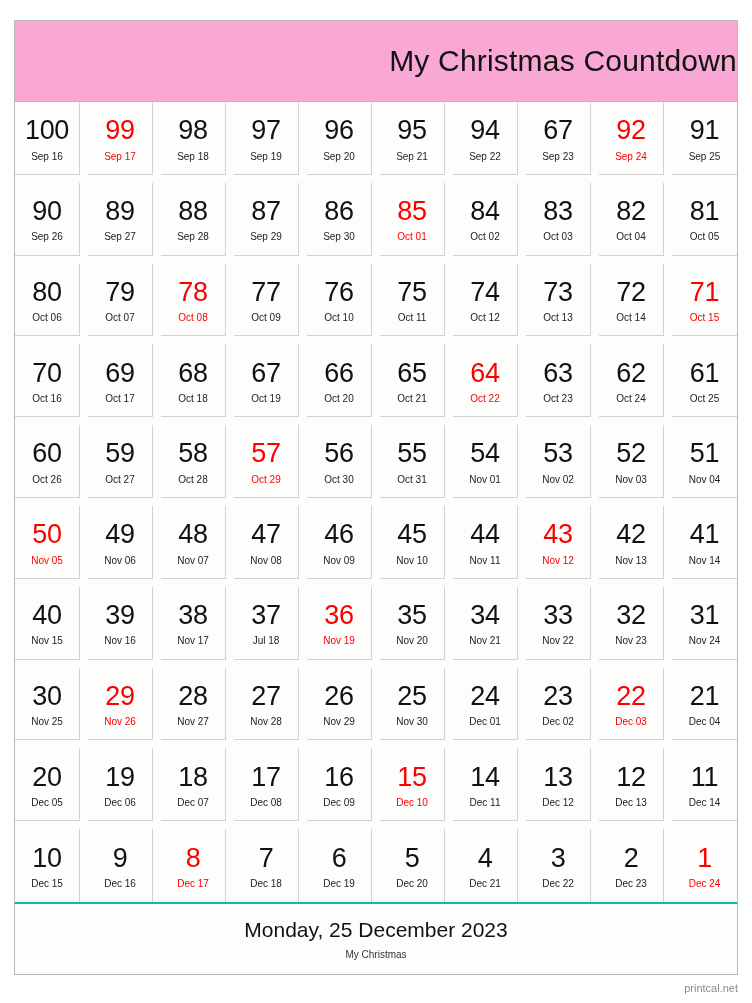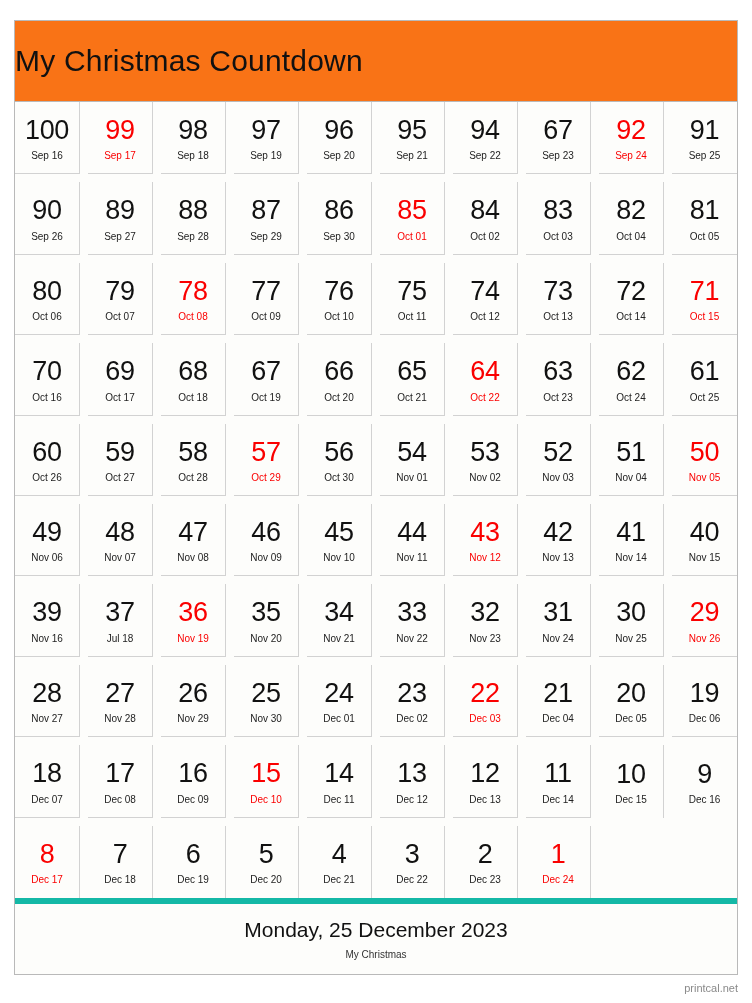--- a/index.html
+++ b/index.html
@@ -35,22 +35,22 @@
     flex-direction: column;
   }
 
   
   #calendar-header {
     height: 80px;
     flex: 0 0 80px;
     border-bottom: 1px solid #b9b9b9;
     display: flex;
     align-items: center;
-    justify-content: flex-start;
-    background: #f97316;
+    justify-content: flex-end;
+    background: #f9a8d4;
   }
   #calendar-title {
     font-size: 30px;
     font-weight: 400;
     letter-spacing: 0.2px;
     color: #111111;
     line-height: 1;
   }
 
   
@@ -98,21 +98,21 @@
 
   .day-cell.holiday .day-count,
   .day-cell.holiday .day-date {
     color: #fa0000;
   }
 
   
   #calendar-footer {
     flex: 0 0 70px;
     height: 70px;
-    border-top: 6px solid #14b8a6;
+    border-top: 2px solid #14b8a6;
     display: flex;
     flex-direction: column;
     align-items: center;
     justify-content: center;
     background: #fdfdfb;
   }
   #footer-date {
     font-size: 21px;
     font-weight: 400;
     color: #111111;
@@ -321,20 +321,24 @@
         </div>
         <div class="day-cell holiday">
           <div class="day-count">57</div>
           <div class="day-date">Oct 29</div>
         </div>
         <div class="day-cell">
           <div class="day-count">56</div>
           <div class="day-date">Oct 30</div>
         </div>
         <div class="day-cell">
+          <div class="day-count">55</div>
+          <div class="day-date">Oct 31</div>
+        </div>
+        <div class="day-cell">
           <div class="day-count">54</div>
           <div class="day-date">Nov 01</div>
         </div>
         <div class="day-cell">
           <div class="day-count">53</div>
           <div class="day-date">Nov 02</div>
         </div>
         <div class="day-cell">
           <div class="day-count">52</div>
           <div class="day-date">Nov 03</div>
@@ -383,20 +387,24 @@
           <div class="day-count">41</div>
           <div class="day-date">Nov 14</div>
         </div>
         <div class="day-cell">
           <div class="day-count">40</div>
           <div class="day-date">Nov 15</div>
         </div>
         <div class="day-cell">
           <div class="day-count">39</div>
           <div class="day-date">Nov 16</div>
+        </div>
+        <div class="day-cell">
+          <div class="day-count">38</div>
+          <div class="day-date">Nov 17</div>
         </div>
         <div class="day-cell">
           <div class="day-count">37</div>
           <div class="day-date">Jul 18</div>
         </div>
         <div class="day-cell holiday">
           <div class="day-count">36</div>
           <div class="day-date">Nov 19</div>
         </div>
         <div class="day-cell">

